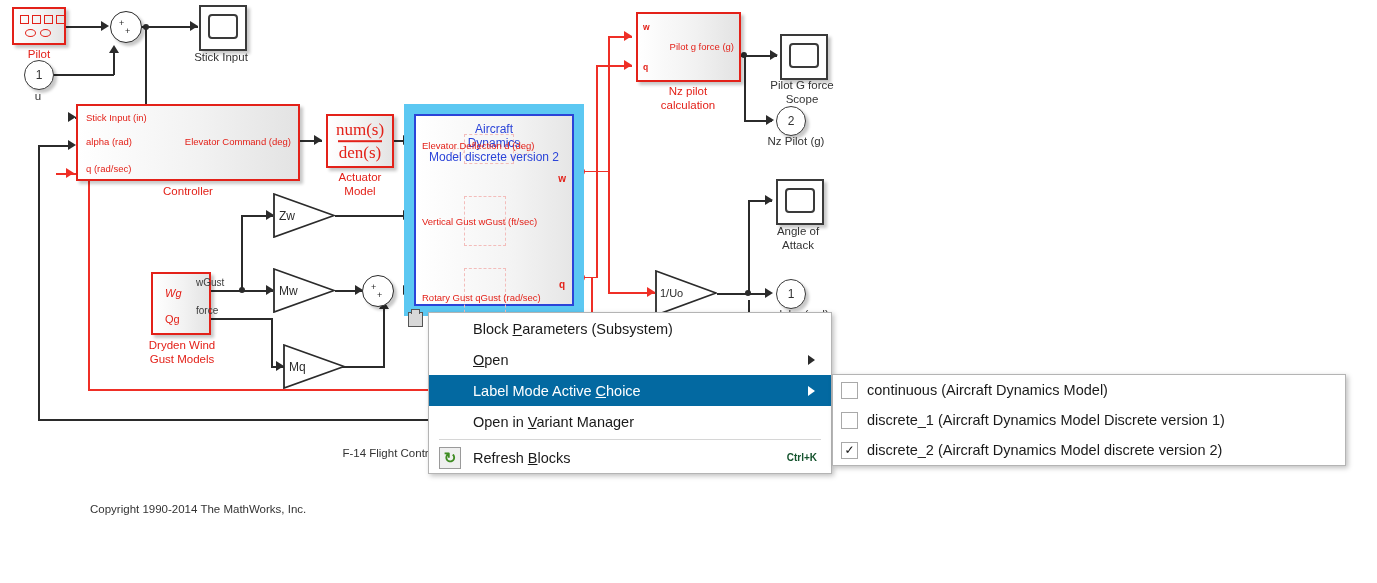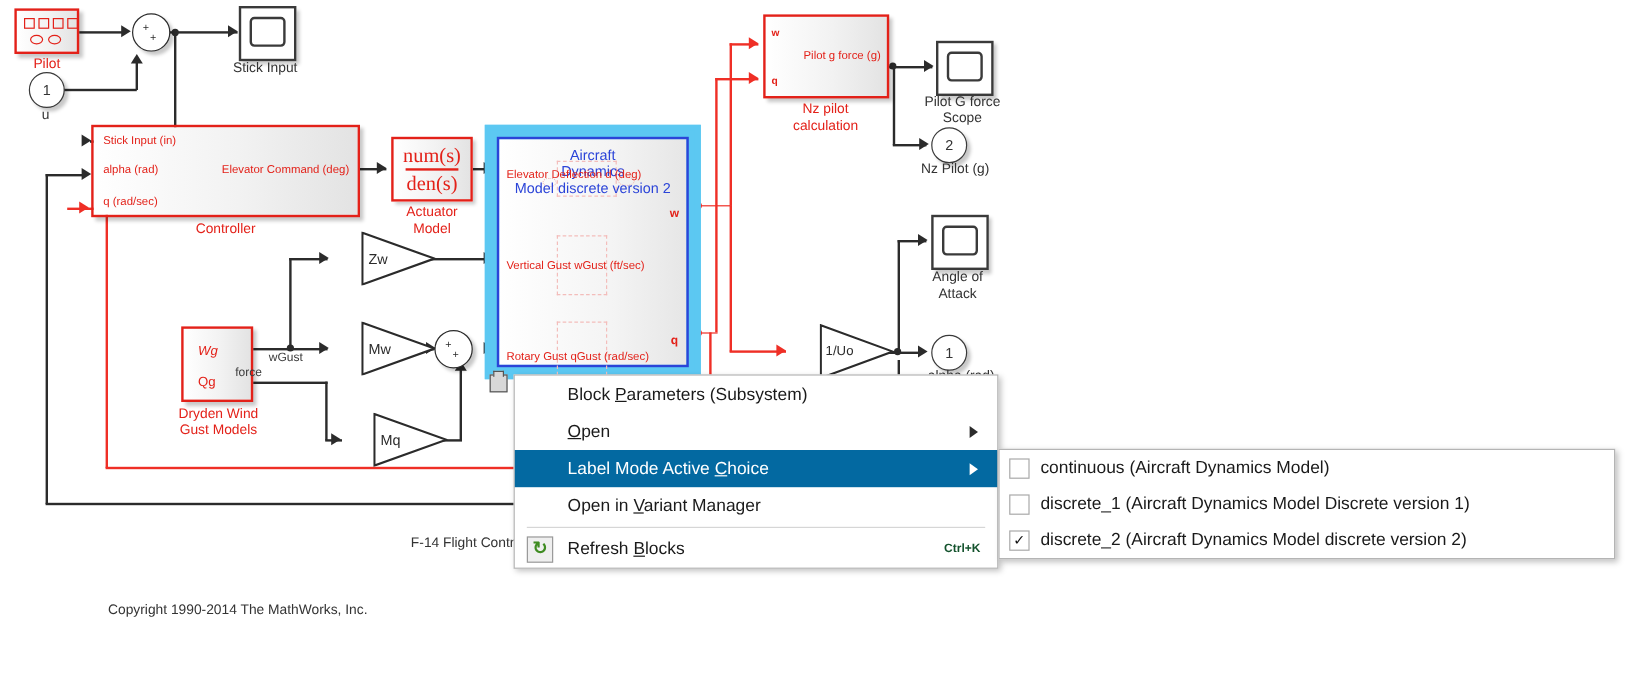--- a/index.html
+++ b/index.html
@@ -39,21 +39,21 @@
   .pcirc{position:absolute;width:28px;height:28px;border-radius:50%;border:1.8px solid #3a3a3a;
          background:#fff;box-shadow:3px 3px 3px rgba(0,0,0,.22);
          display:flex;align-items:center;justify-content:center;font-size:12px;color:#333;}
 
   
   .sum{position:absolute;width:30px;height:30px;border-radius:50%;border:1.8px solid #2b2b2b;
        background:#fff;box-shadow:3px 3px 3px rgba(0,0,0,.22);}
   .sum span{position:absolute;font-size:9px;color:#2b2b2b;}
 
   
-  .gain{position:absolute;margin-left:28px;}
+  .gain{position:absolute;}
   .gain .tri{position:absolute;inset:0;}
   .gain .gtxt{position:absolute;left:6px;top:50%;transform:translateY(-50%);
               font-size:12px;color:#2b2b2b;}
 
   
   .pilot-ic{position:absolute;}
   .pilot-ic i{position:absolute;border:1.4px solid #e32119;display:block;}
 
   
   .frac{position:absolute;left:0;right:0;top:50%;transform:translateY(-50%);
@@ -262,21 +262,21 @@
     </div>
   </div>
   <div class="rhandle" style="left:408px;top:312px;"></div>
 
   <div class="blk blk-red" style="left:151px;top:272px;width:60px;height:63px;">
     <div class="port" style="left:12px;top:14px;font-size:11px;font-style:italic;">Wg</div>
     <div class="port" style="left:12px;top:40px;font-size:11px;">Qg</div>
   </div>
   <div class="cap cap-red" style="left:130px;top:338px;width:104px;">Dryden Wind
 Gust Models</div>
-  <div class="sig" style="left:196px;top:293px;margin-left:28px;">wGust</div>
+  <div class="sig" style="left:196px;top:277px;">wGust</div>
   <div class="sig" style="left:196px;top:305px;">force</div>
 
   <div class="gain" style="left:273px;top:193px;width:62px;height:45px;">
     <svg class="tri" viewBox="0 0 62 45" preserveAspectRatio="none">
       <polygon points="1,1 61,22.5 1,44" fill="#fff" stroke="#2b2b2b" stroke-width="1.8"></polygon>
     </svg>
     <div class="gtxt">Zw</div>
   </div>
 
   <div class="gain" style="left:273px;top:268px;width:62px;height:45px;">

